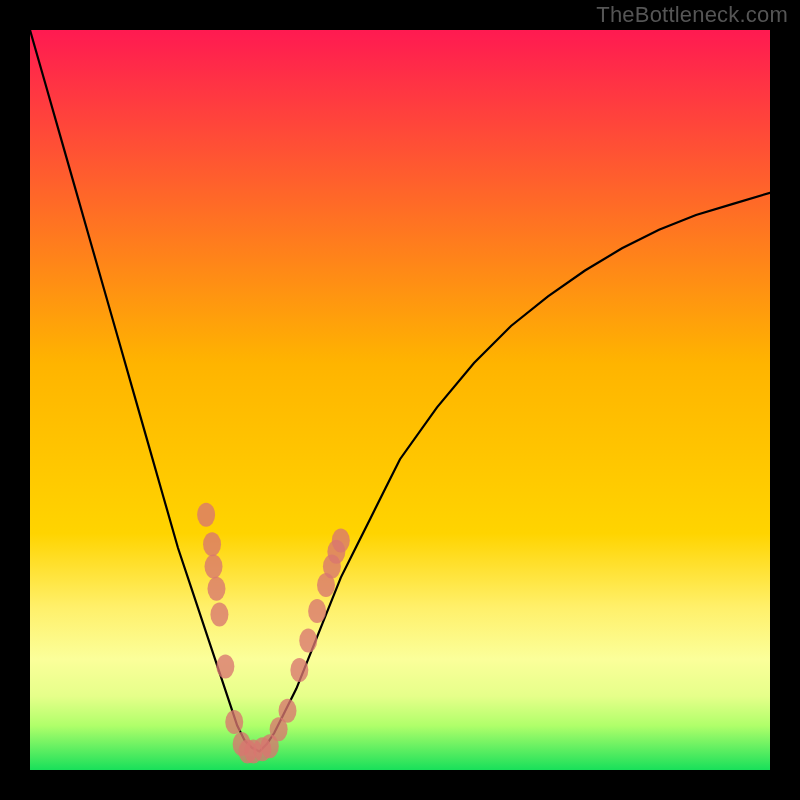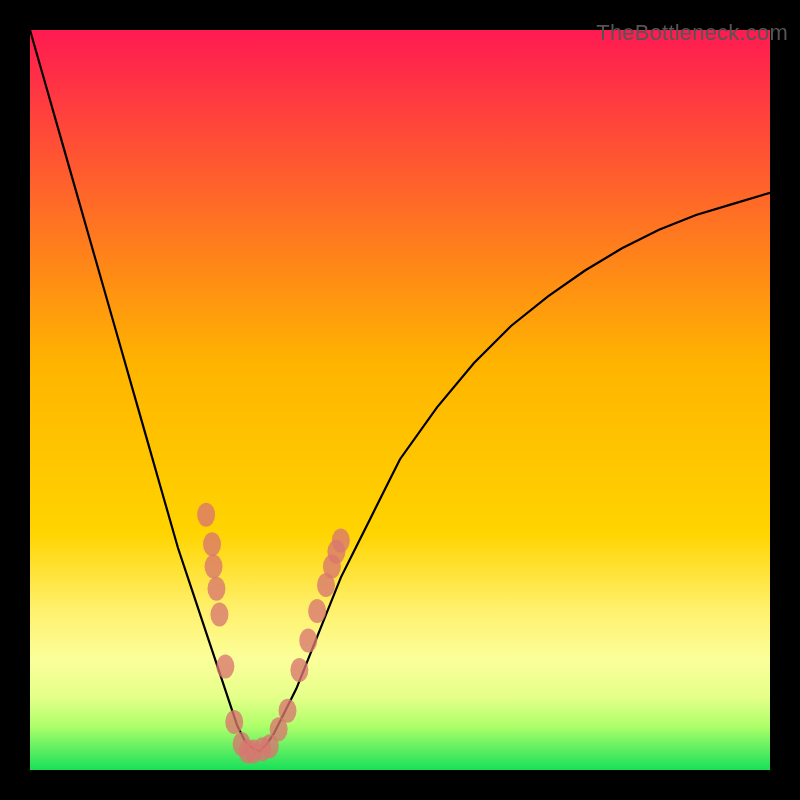--- a/index.html
+++ b/index.html
@@ -20,21 +20,21 @@
   .plot-area {
     position: absolute;
     left: 30px;
     top: 30px;
     width: 740px;
     height: 740px;
     overflow: hidden;
   }
   .watermark {
     position: absolute;
-    top: 20px;
+    top: 2px;
     right: 12px;
     color: #555;
     font-size: 22px;
     font-weight: 500;
     letter-spacing: 0.2px;
     user-select: none;
     z-index: 10;
   }
   svg { display: block; }
 </style>

